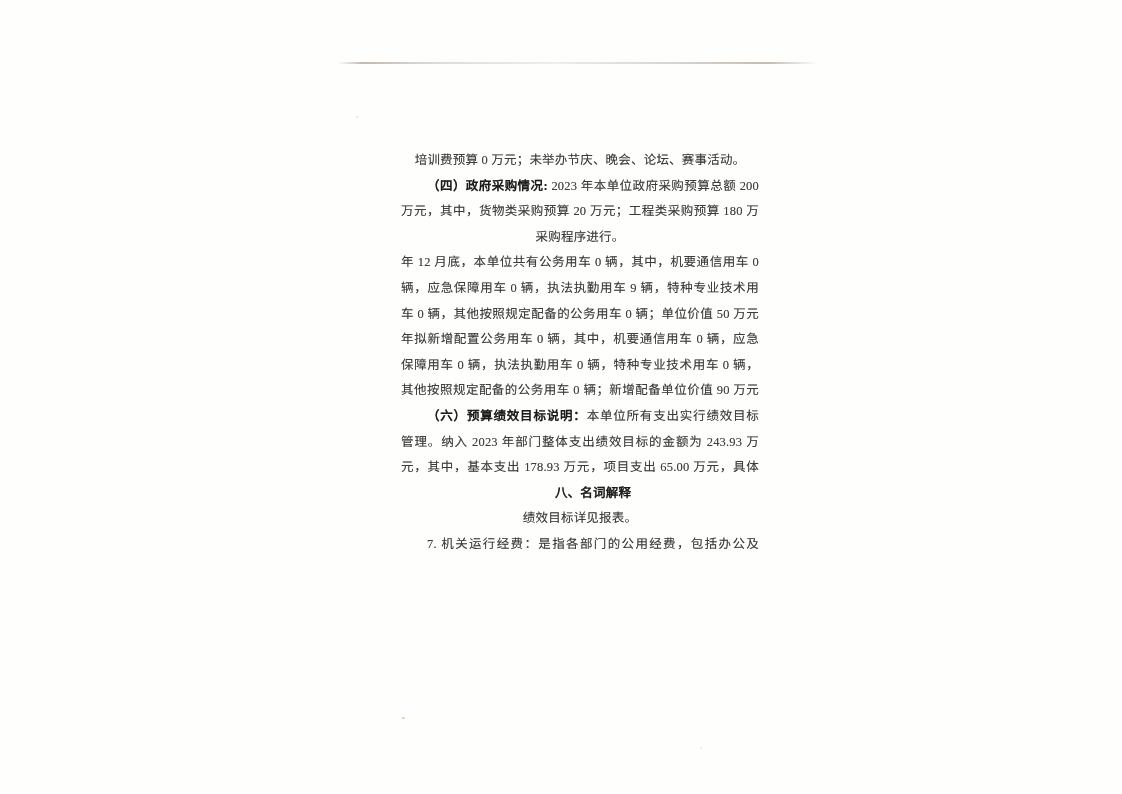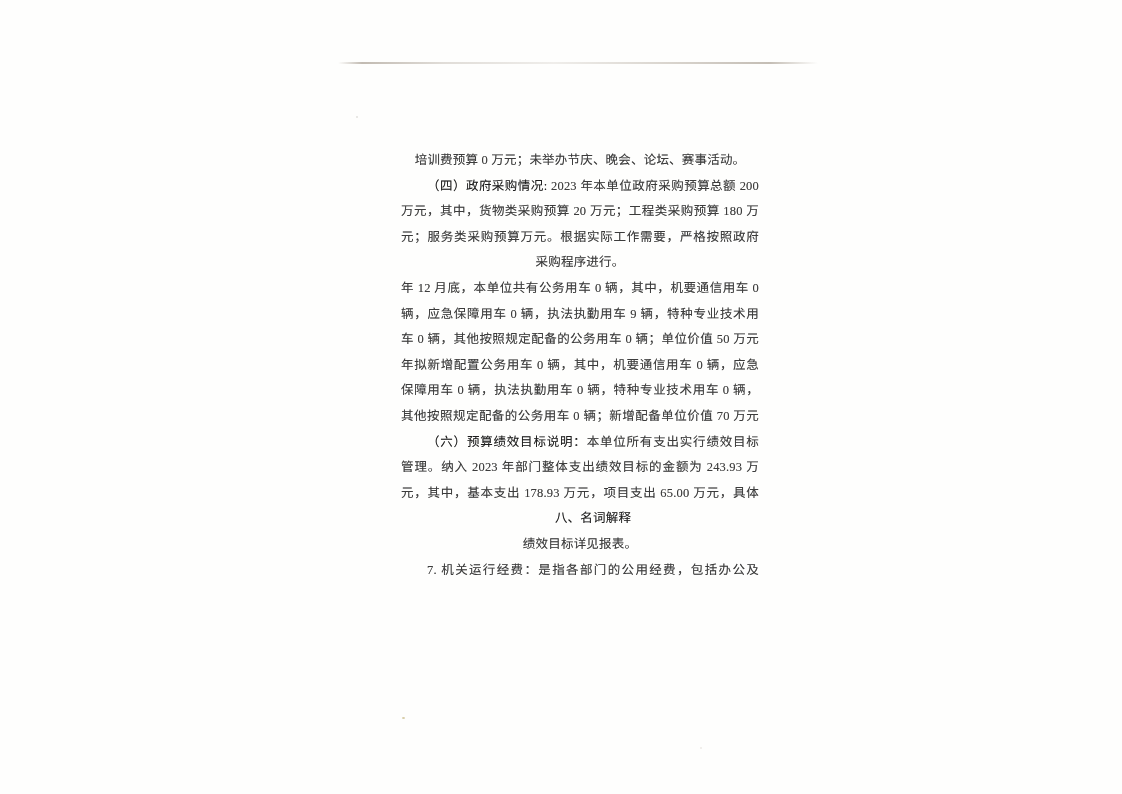--- a/index.html
+++ b/index.html
@@ -64,45 +64,44 @@
     text-align: center;
   }
   .text-line.just {
     text-align: justify;
     text-align-last: justify;
   }
   .text-line.indent {
     text-indent: 26px;
   }
   .seg.bold {
-    font-weight: normal;
+    font-weight: bold;
     color: #1c1c1c;
   }
 </style>
 </head>
 <body>
 
 <div class="paper"></div>
 
 <div class="scan-shadow-line"></div>
 <div class="scan-speck speck-1"></div>
 <div class="scan-speck speck-2"></div>
 <div class="scan-speck speck-3"></div>
 
 <div class="doc">
     <div class="text-line"><span class="seg">培训费预算 0 万元；未举办节庆、晚会、论坛、赛事活动。</span></div>
     <div class="text-line indent just"><span class="seg bold">（四）政府采购情况:</span><span class="seg"> 2023 年本单位政府采购预算总额 200</span></div>
     <div class="text-line just"><span class="seg">万元，其中，货物类采购预算 20 万元；工程类采购预算 180 万</span></div>
-    <div class="text-line just"><span class="seg">元；服务类采购预算万元。根据实际工作需要，严格按照政府</span></div>
     <div class="text-line"><span class="seg">采购程序进行。</span></div>
     <div class="text-line just"><span class="seg">年 12 月底，本单位共有公务用车 0 辆，其中，机要通信用车 0</span></div>
     <div class="text-line just"><span class="seg">辆，应急保障用车 0 辆，执法执勤用车 9 辆，特种专业技术用</span></div>
     <div class="text-line just"><span class="seg">车 0 辆，其他按照规定配备的公务用车 0 辆；单位价值 50 万元</span></div>
     <div class="text-line just"><span class="seg">年拟新增配置公务用车 0 辆，其中，机要通信用车 0 辆，应急</span></div>
     <div class="text-line just"><span class="seg">保障用车 0 辆，执法执勤用车 0 辆，特种专业技术用车 0 辆，</span></div>
-    <div class="text-line just"><span class="seg">其他按照规定配备的公务用车 0 辆；新增配备单位价值 70 万元</span></div>
+    <div class="text-line just"><span class="seg">其他按照规定配备的公务用车 0 辆；新增配备单位价值 90 万元</span></div>
     <div class="text-line indent just"><span class="seg bold">（六）预算绩效目标说明：</span><span class="seg">本单位所有支出实行绩效目标</span></div>
     <div class="text-line just"><span class="seg">管理。纳入 2023 年部门整体支出绩效目标的金额为 243.93 万</span></div>
     <div class="text-line just"><span class="seg">元，其中，基本支出 178.93 万元，项目支出 65.00 万元，具体</span></div>
     <div class="text-line indent"><span class="seg bold">八、名词解释</span></div>
     <div class="text-line"><span class="seg">绩效目标详见报表。</span></div>
     <div class="text-line indent just"><span class="seg">7. 机关运行经费：是指各部门的公用经费，包括办公及</span></div>
   </div>
 
 </body></html>

